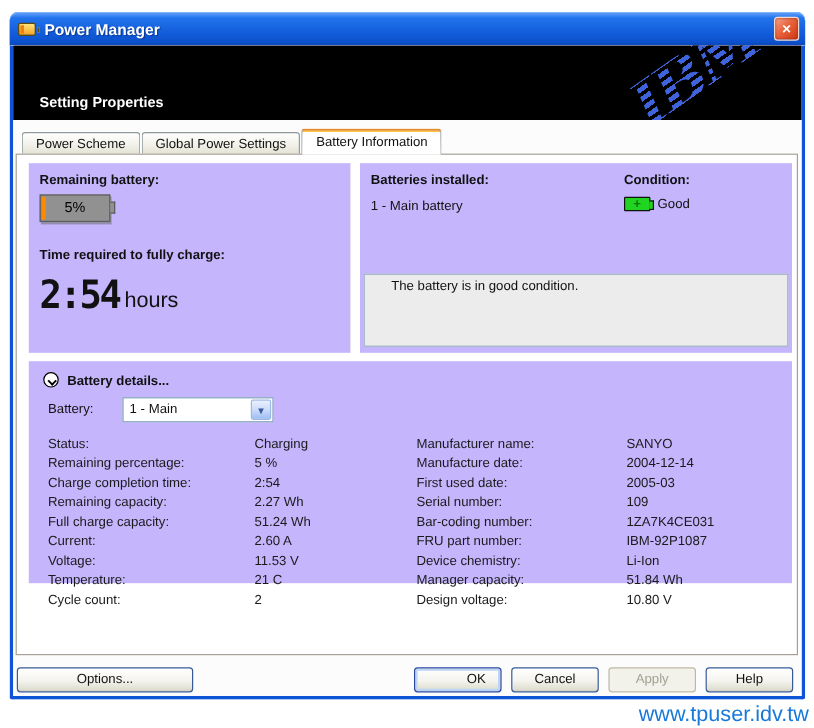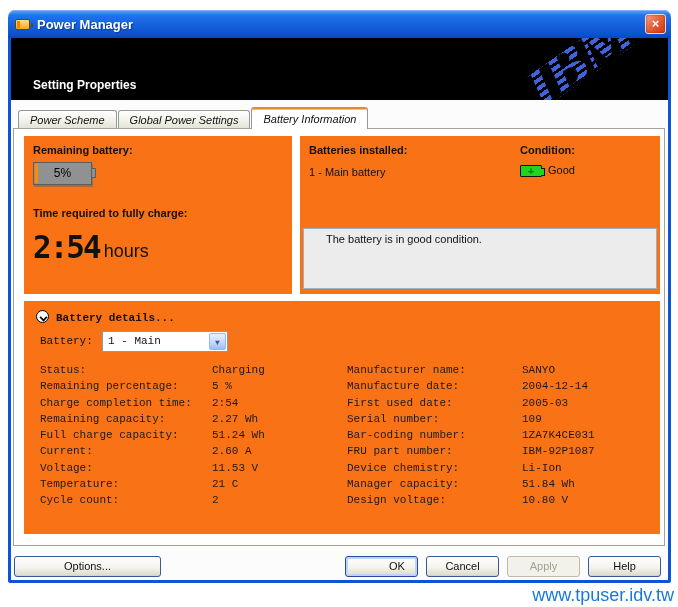--- a/index.html
+++ b/index.html
@@ -33,31 +33,31 @@
   .header .subtitle { position:absolute; left:22px; bottom:8px; color:#fff; font-weight:bold; font-size:12px; }
   .ibm-logo { position:absolute; right:30px; top:-8px; transform:rotate(-35deg);
     font-family:"DejaVu Serif", serif; font-weight:bold; font-style:italic; font-size:52px; letter-spacing:-3px;
     background:repeating-linear-gradient(180deg,#3f63dd 0px,#3f63dd 4px,#000 4px,#000 7px);
     -webkit-background-clip:text; background-clip:text; color:transparent; }
 
   
   .tabstrip { position:absolute; left:7px; top:69px; height:22px; display:flex; align-items:flex-end; }
   .tab { height:19px; padding:0 11px; line-height:18px; margin-right:1px;
     border:1px solid #919b9c; border-bottom:none; border-radius:3px 3px 0 0;
-    background:linear-gradient(180deg,#ffffff,#f0efe7 60%,#e3e1d2); cursor:pointer;font-style:italic; }
+    background:linear-gradient(180deg,#ffffff,#f0efe7 60%,#e3e1d2); cursor:pointer; }
   .tab.active { height:22px; line-height:21px; background:#fff; position:relative; z-index:3;
     border-top:2px solid #e68b2c; box-shadow:inset 0 1px 0 #ffc73c; }
 
   .tabpage { position:absolute; left:2px; top:90px; width:652px; height:418px;
     background:#fff; border:1px solid #a5a295; z-index:2; }
 
-  .panel { position:absolute; background:#f97316; }
+  .panel { position:absolute; background:#c4b5fd; }
   .p-left  { left:10px;  top:7px;  width:268px; height:158px; }
   .p-right { left:286px; top:7px;  width:360px; height:158px; }
-  .p-detail{ left:10px;  top:172px; width:636px; height:233px;font-family:Liberation Mono, monospace; }
+  .p-detail{ left:10px;  top:172px; width:636px; height:185px; }
 
   .blabel { font-weight:bold; font-size:11px; }
 
   
   .gauge { position:absolute; left:9px; top:26px; width:66px; height:24px; }
   .gauge-body { position:absolute; left:0; top:0; width:59px; height:23px; background:#919191;
     border:1px solid #5d5d5d; box-shadow:1px 2px 0 rgba(90,90,70,.45); }
   .gauge-fill { position:absolute; left:1px; top:1px; bottom:1px; background:#ff8a00; }
   .gauge-text { position:absolute; left:0; top:0; width:100%; height:100%; text-align:center;
     line-height:21px; font-size:12px; color:#000; }

